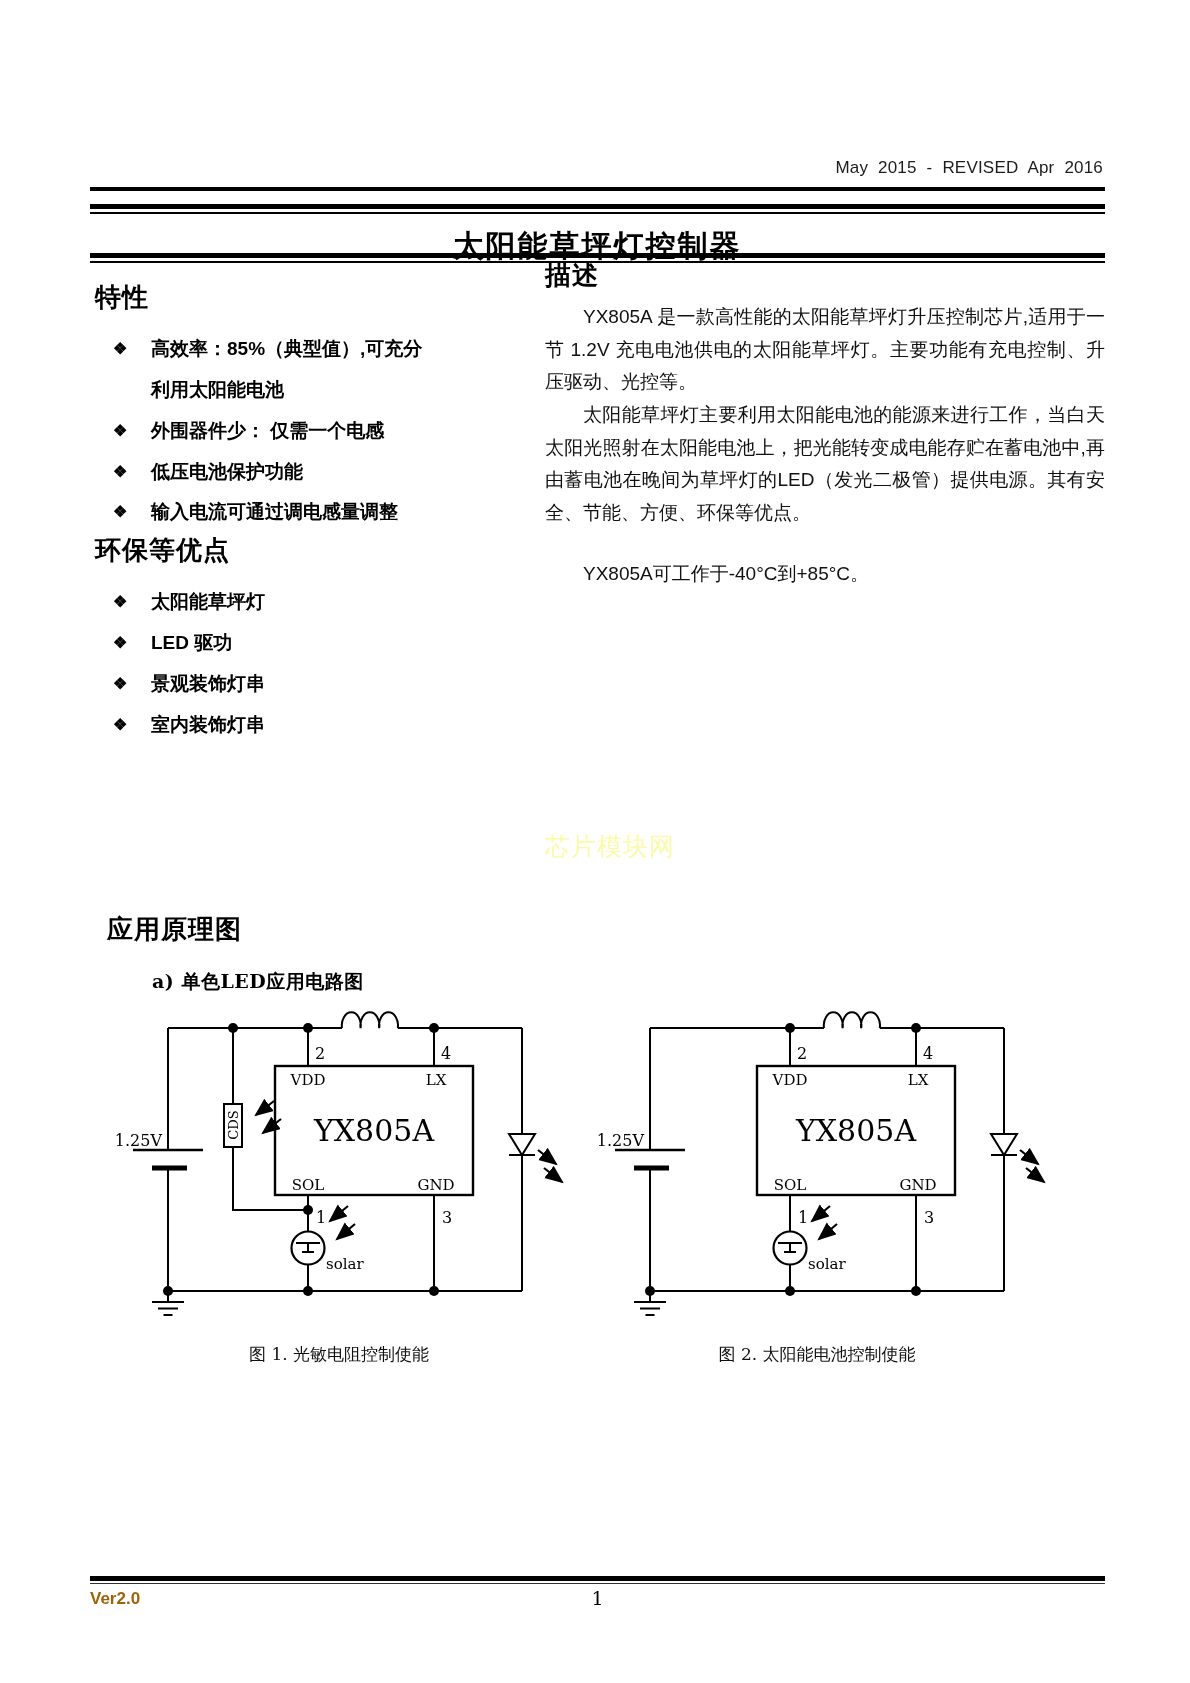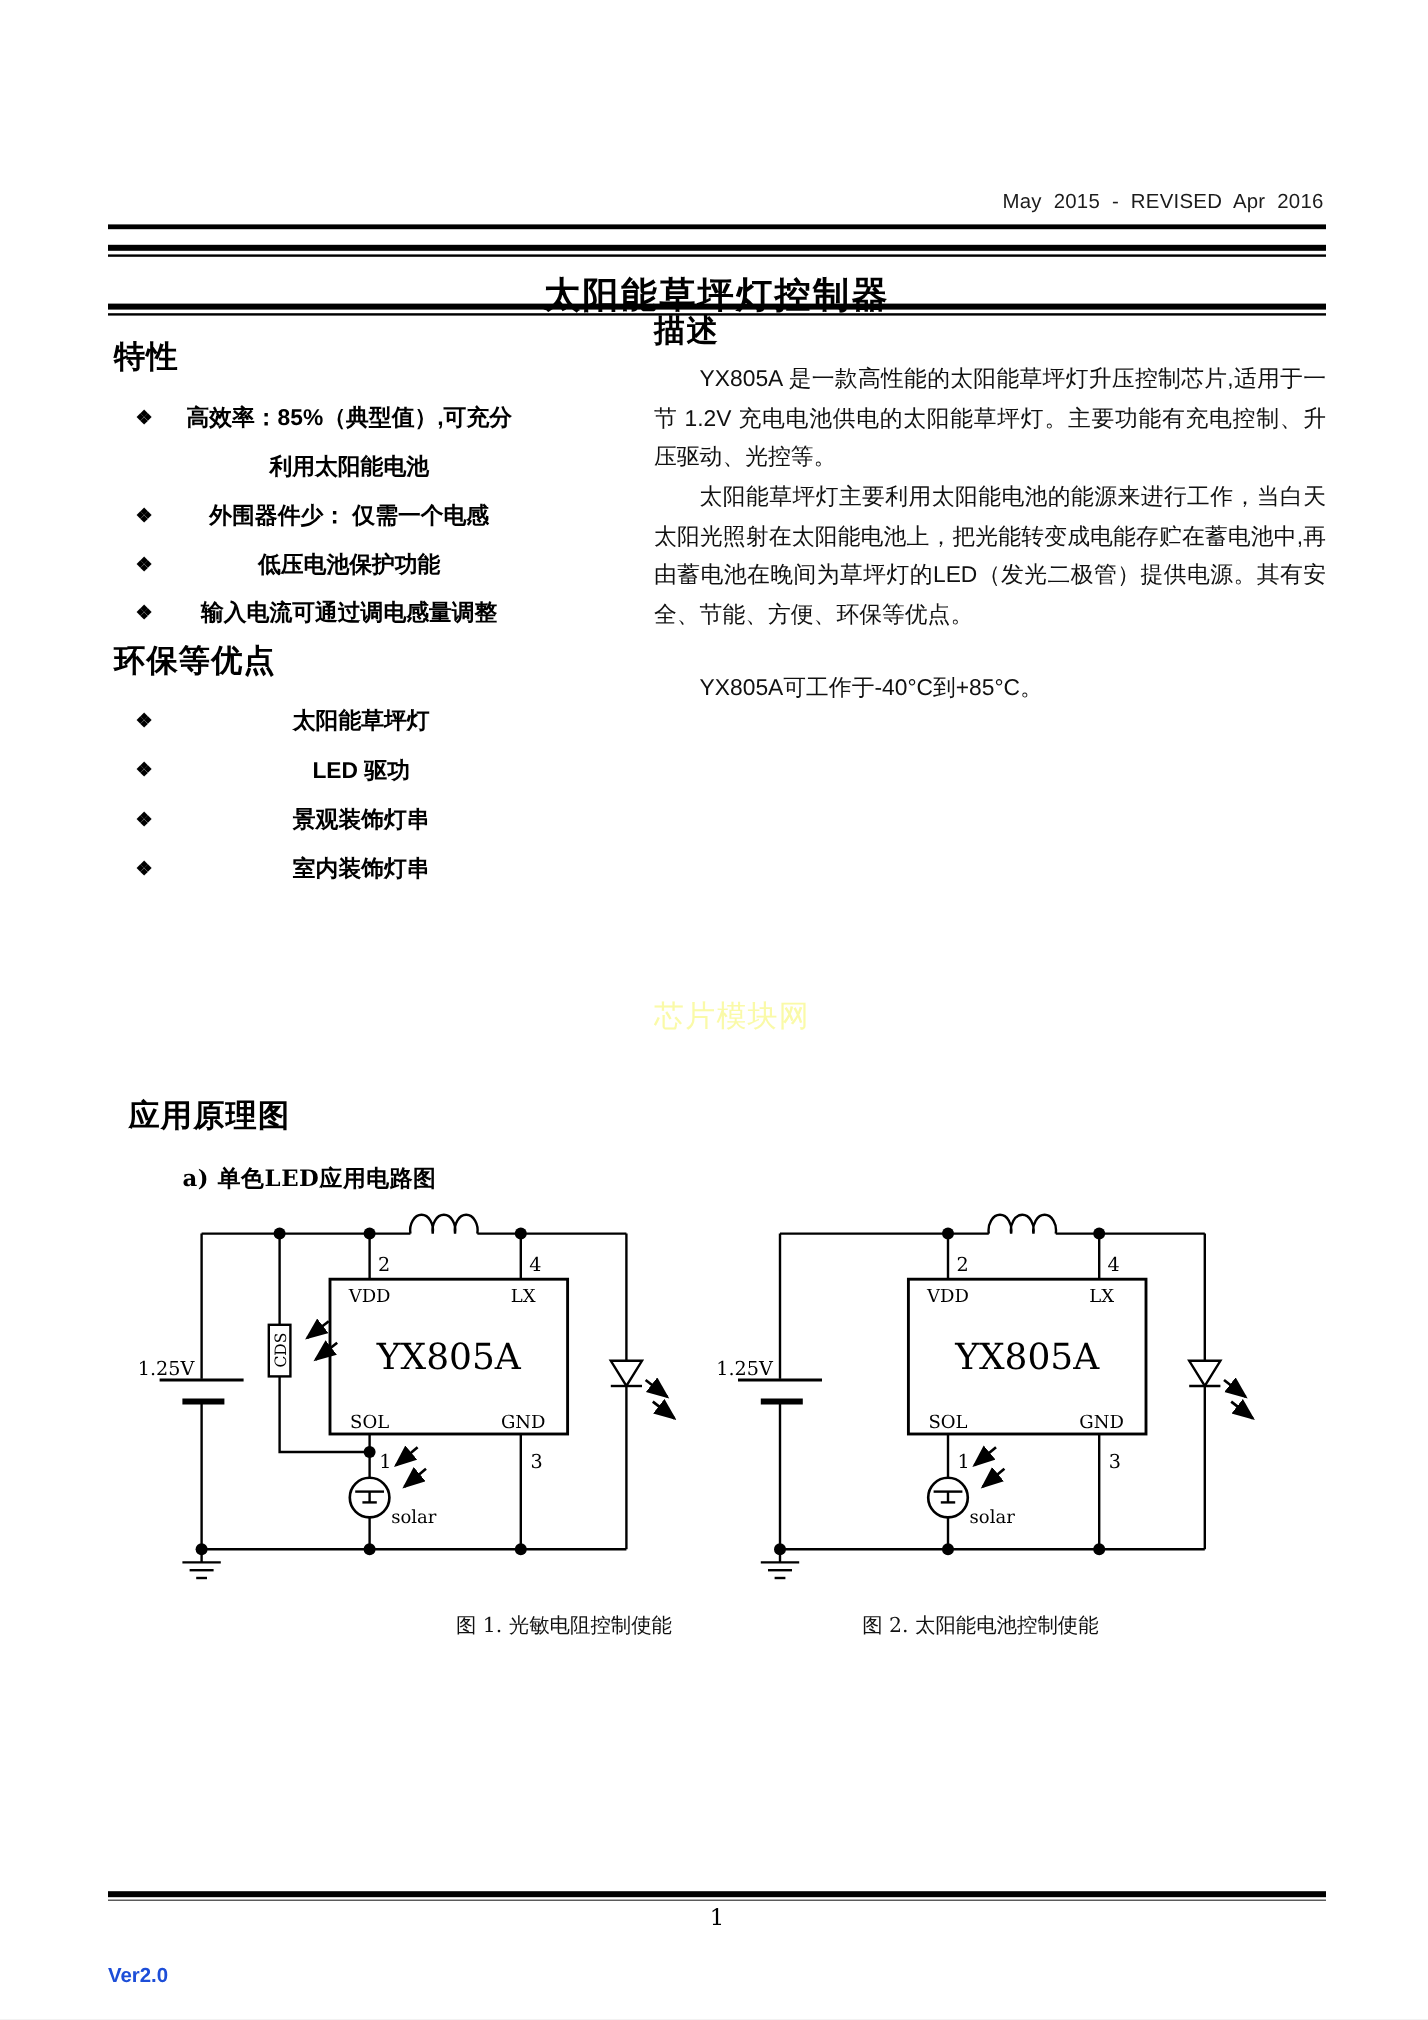--- a/index.html
+++ b/index.html
@@ -37,21 +37,21 @@
     margin:0;font-size:26px;font-weight:bold;letter-spacing:1px;
   }
   .feature-list{margin:14px 0 0 0;padding:0;list-style:none;width:360px;}
   .feature-list li{
     display:flex;align-items:flex-start;
     font-size:19px;font-weight:bold;line-height:2.15;
   }
   .feature-list .bullet{
     flex:0 0 38px;margin-left:18px;font-size:16px;line-height:2.55;
   }
-  .feature-list .btxt{flex:0 0 280px;max-width:280px;text-align:center;}
+  .feature-list .btxt{flex:0 0 280px;max-width:280px;}
   .apps-head{margin-top:36px;}
   .app-list .btxt{flex:1 1 auto;max-width:300px;}
 
   .desc-par{
     margin:0;font-size:19px;line-height:1.72;text-align:justify;
     text-indent:2em;color:#111;
   }
   .desc-block{margin-top:8px;}
   .desc-par.gap{margin-top:28px;}
 
@@ -68,31 +68,31 @@
     font-size:19px;font-weight:bold;
     font-family:"DejaVu Serif", serif;letter-spacing:.5px;
   }
   .fig{position:absolute;top:1003px;width:470px;height:332px;}
   .fig1{left:10px;}
   .fig2{left:492px;}
   .fig-caption{
     position:absolute;top:1343px;width:470px;text-align:center;
     font-size:17px;font-family:"DejaVu Serif", serif;color:#111;
   }
-  .cap1{left:0;text-align:right;}
+  .cap1{left:14px;}
   .cap2{left:492px;}
 
   svg text{font-family:"DejaVu Serif", serif;fill:#000;}
 
   
   .rule-f1{top:1576px;height:5px;}
   .rule-f2{top:1583px;height:1px;background:#333;}
   .footer-ver{
     position:absolute;left:0;top:1589px;
-    font-size:17px;font-weight:bold;color:#1d4ed8;margin-top:48px;
+    font-size:17px;font-weight:bold;color:#a16207;
   }
   .footer-page{
     position:absolute;left:0;top:1587px;width:100%;text-align:center;
     font-size:19px;font-family:"DejaVu Serif", serif;
   }
 </style>
 </head>
 <body>
 
 <div class="page">

